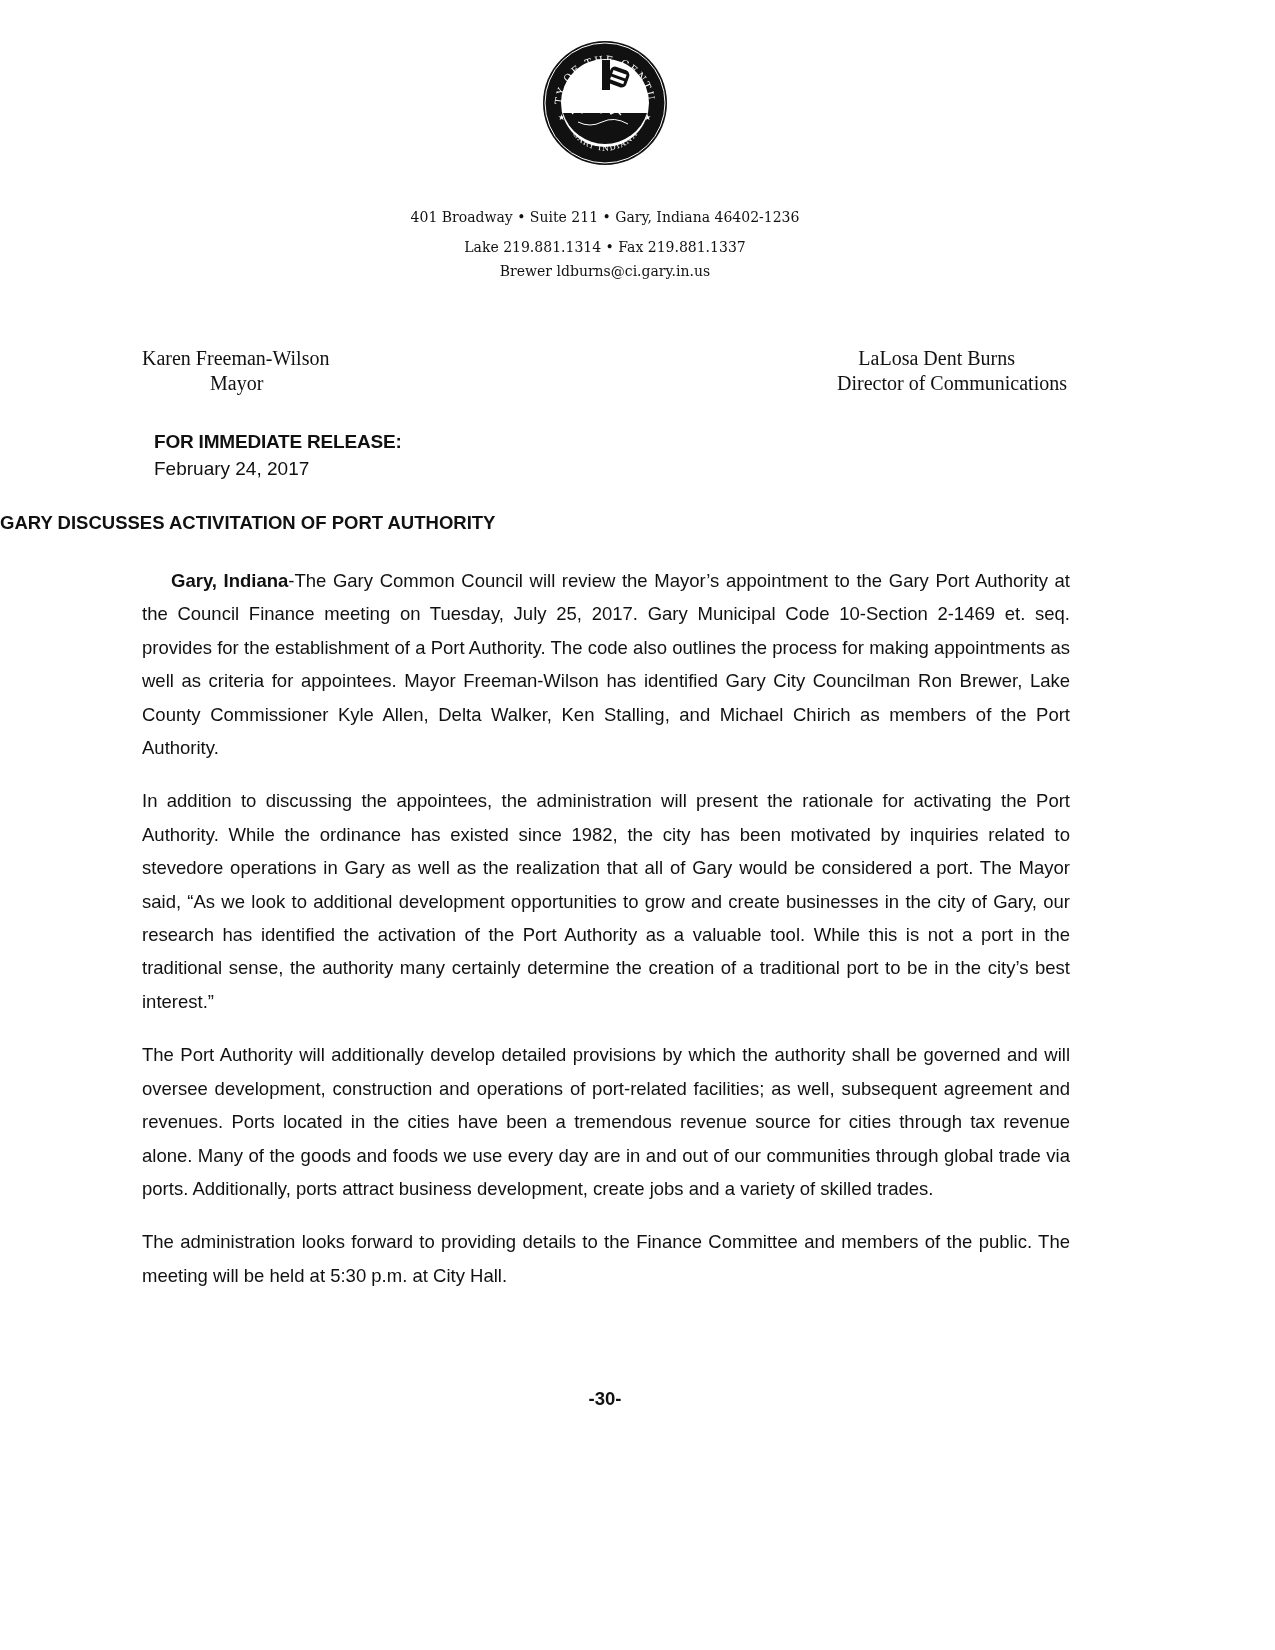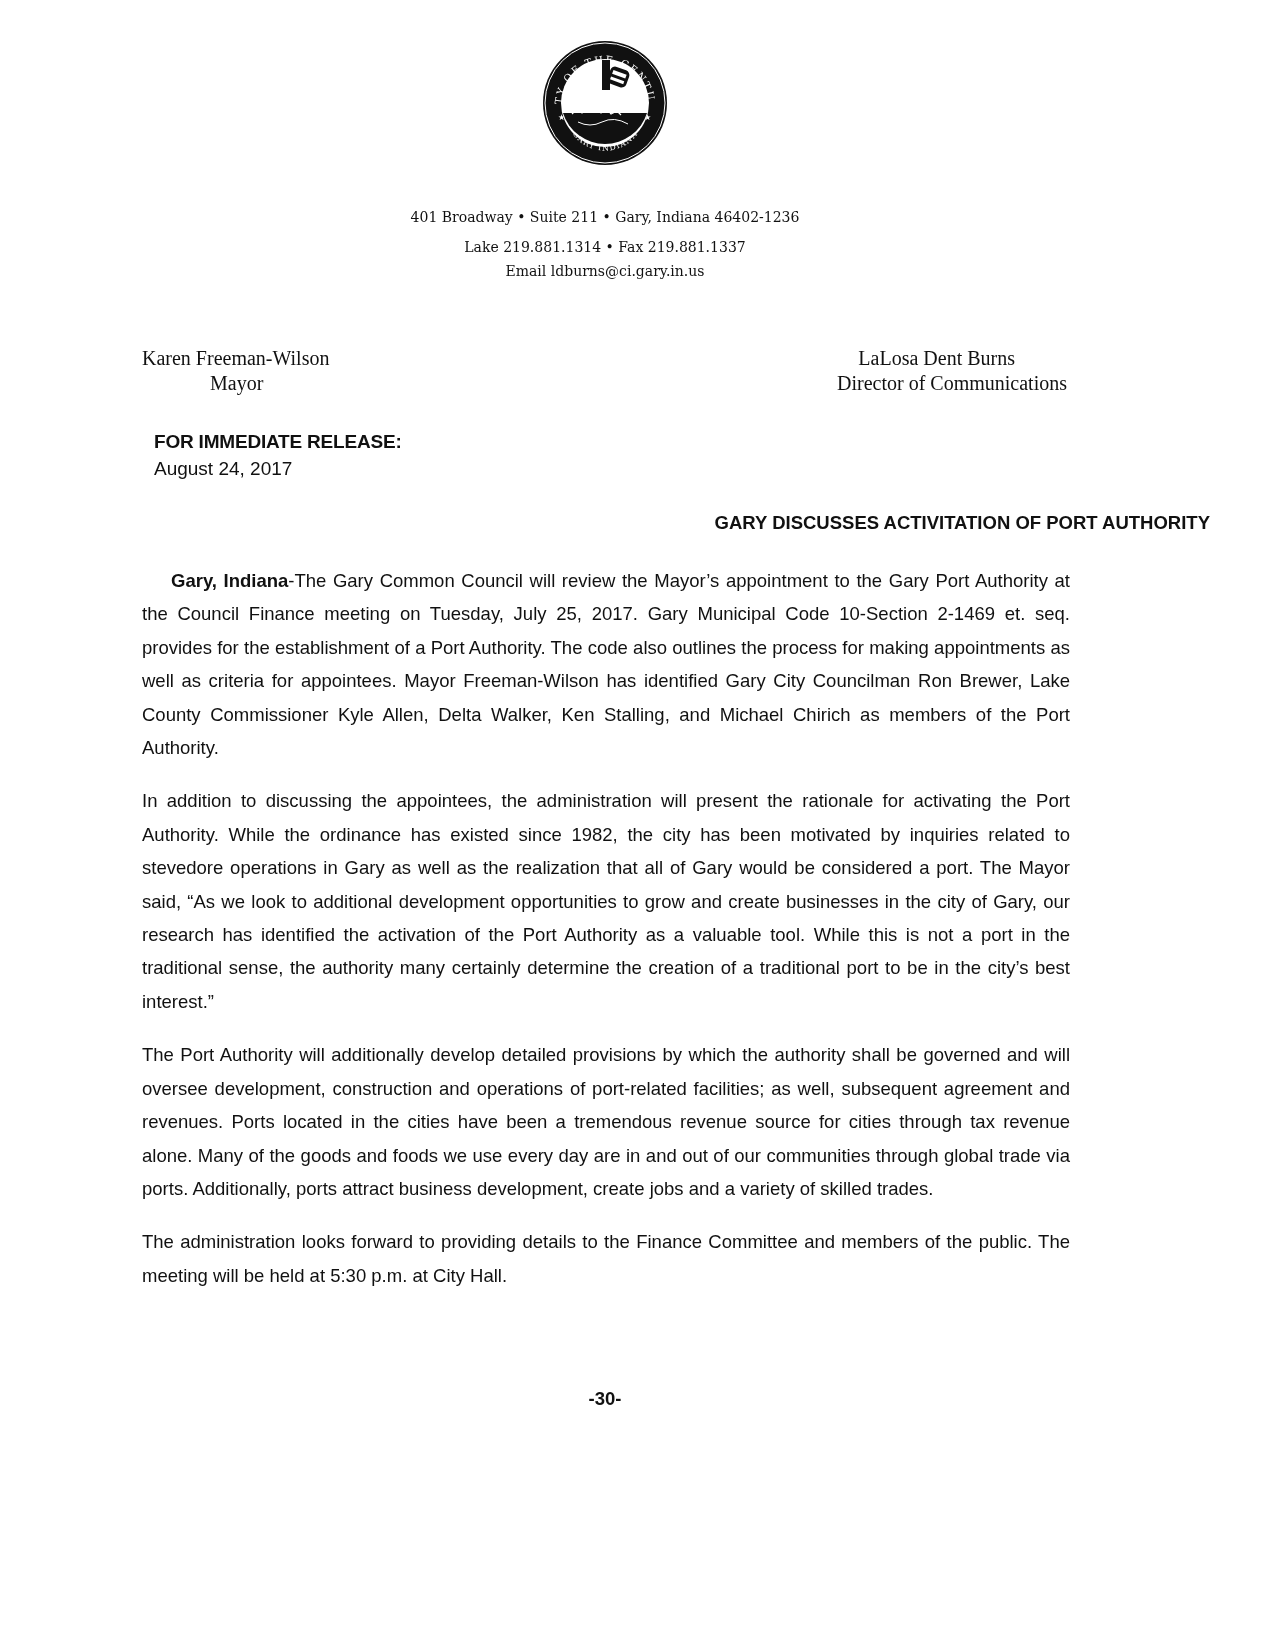--- a/index.html
+++ b/index.html
@@ -12,21 +12,21 @@
   .dept-title { font-size: 21px; font-weight: bold; line-height: 30px; letter-spacing: 0px; }
   .dept-line { font-size: 14px; line-height: 30px; }
   .dept-line.email { line-height: 26px; margin-top: -4px; }
   .officer { position: absolute; top: 346px; font-family: "Liberation Serif", "DejaVu Serif", serif; font-size: 20px; line-height: 25px; }
   .officer.left { left: 142px; text-align: left; }
   .officer.left .role { padding-left: 68px; }
   .officer.right { right: 208px; text-align: right; }
   .officer.right .name { padding-right: 52px; }
   .release { position: absolute; left: 154px; top: 428px; font-size: 19px; line-height: 27px; }
   .release .label { font-weight: bold; letter-spacing: -0.2px; }
-  .headline { position: absolute; left: 0; width: 1210px; top: 512px; text-align: right; font-weight: bold; font-size: 18.5px; letter-spacing: 0px; }
+  .headline { position: absolute; left: 0; width: 1210px; top: 512px; text-align: left; font-weight: bold; font-size: 18.5px; letter-spacing: 0px; }
   .body { position: absolute; left: 142px; width: 928px; top: 564px; font-size: 18.5px; line-height: 33.4px; text-align: justify; }
   .body p { margin: 0 0 20px 0; }
   .body .lead { font-weight: bold; margin-left: 29px; }
   .end-mark { position: absolute; left: 0; width: 1210px; top: 1388px; text-align: center; font-weight: bold; font-size: 18.5px; }
   .footer-url { position: absolute; left: 0; width: 1210px; top: 1470px; text-align: center; font-weight: bold; font-size: 21px; }
 </style>
 </head>
 <body>
 
 <div class="page">
@@ -54,36 +54,36 @@
     <g transform="rotate(20 78 40)">
       <rect x="68" y="30" width="20" height="18" rx="5" fill="#111"></rect>
       <rect x="71" y="34" width="14" height="4" fill="#fff"></rect>
       <rect x="71" y="41" width="14" height="3" fill="#fff"></rect>
     </g>
   </svg>
 
   <div class="header-block serif">
     <div class="dept-line">401 Broadway • Suite 211 • Gary, Indiana 46402-1236</div>
     <div class="dept-line">Lake 219.881.1314 • Fax 219.881.1337</div>
-    <div class="dept-line email">Email ldburns@ci.gary.in.us</div>
+    <div class="dept-line email">Brewer ldburns@ci.gary.in.us</div>
   </div>
 
   <div class="officer left">
     <div class="name">Karen Freeman-Wilson</div>
     <div class="role">Mayor</div>
   </div>
 
   <div class="officer right">
     <div class="name">LaLosa Dent Burns</div>
     <div class="role">Director of Communications</div>
   </div>
 
   <div class="release sans">
     <div class="label">FOR IMMEDIATE RELEASE:</div>
-    <div class="date">August 24, 2017</div>
+    <div class="date">February 24, 2017</div>
   </div>
 
   <div class="headline sans">GARY DISCUSSES ACTIVITATION OF PORT AUTHORITY</div>
 
   <div class="body sans">
     <p><span class="lead">Gary, Indiana</span><span>-The Gary Common Council will review the Mayor’s appointment to the Gary Port Authority at the Council Finance meeting on Tuesday, July 25, 2017.  Gary Municipal Code 10-Section 2-1469 et. seq. provides for the establishment of a Port Authority.  The code also outlines the process for making appointments as well as criteria for appointees.  Mayor Freeman-Wilson has identified Gary City Councilman Ron Brewer, Lake County Commissioner Kyle Allen, Delta Walker, Ken Stalling, and Michael Chirich as members of the Port Authority.</span></p>
     <p>In addition to discussing the appointees, the administration will present the rationale for activating the Port Authority.   While the ordinance has existed since 1982, the city has been motivated by inquiries related to stevedore operations in Gary as well as the realization that all of Gary would be considered a port.  The Mayor said, “As we look to additional development opportunities to grow and create businesses in the city of Gary, our research has identified the activation of the Port Authority as a valuable tool.  While this is not a port in the traditional sense, the authority many certainly determine the creation of a traditional port to be in the city’s best interest.”</p>
     <p>The Port Authority will additionally develop detailed provisions by which the authority shall be governed and will oversee development, construction and operations of port-related facilities; as well, subsequent agreement and revenues.  Ports located in the cities have been a tremendous revenue source for cities through tax revenue alone.  Many of the goods and foods we use every day are in and out of our communities through global trade via ports.  Additionally, ports attract business development, create jobs and a variety of skilled trades.</p>
     <p>The administration looks forward to providing details to the Finance Committee and members of the public.  The meeting will be held at 5:30 p.m. at City Hall.</p>
   </div>

